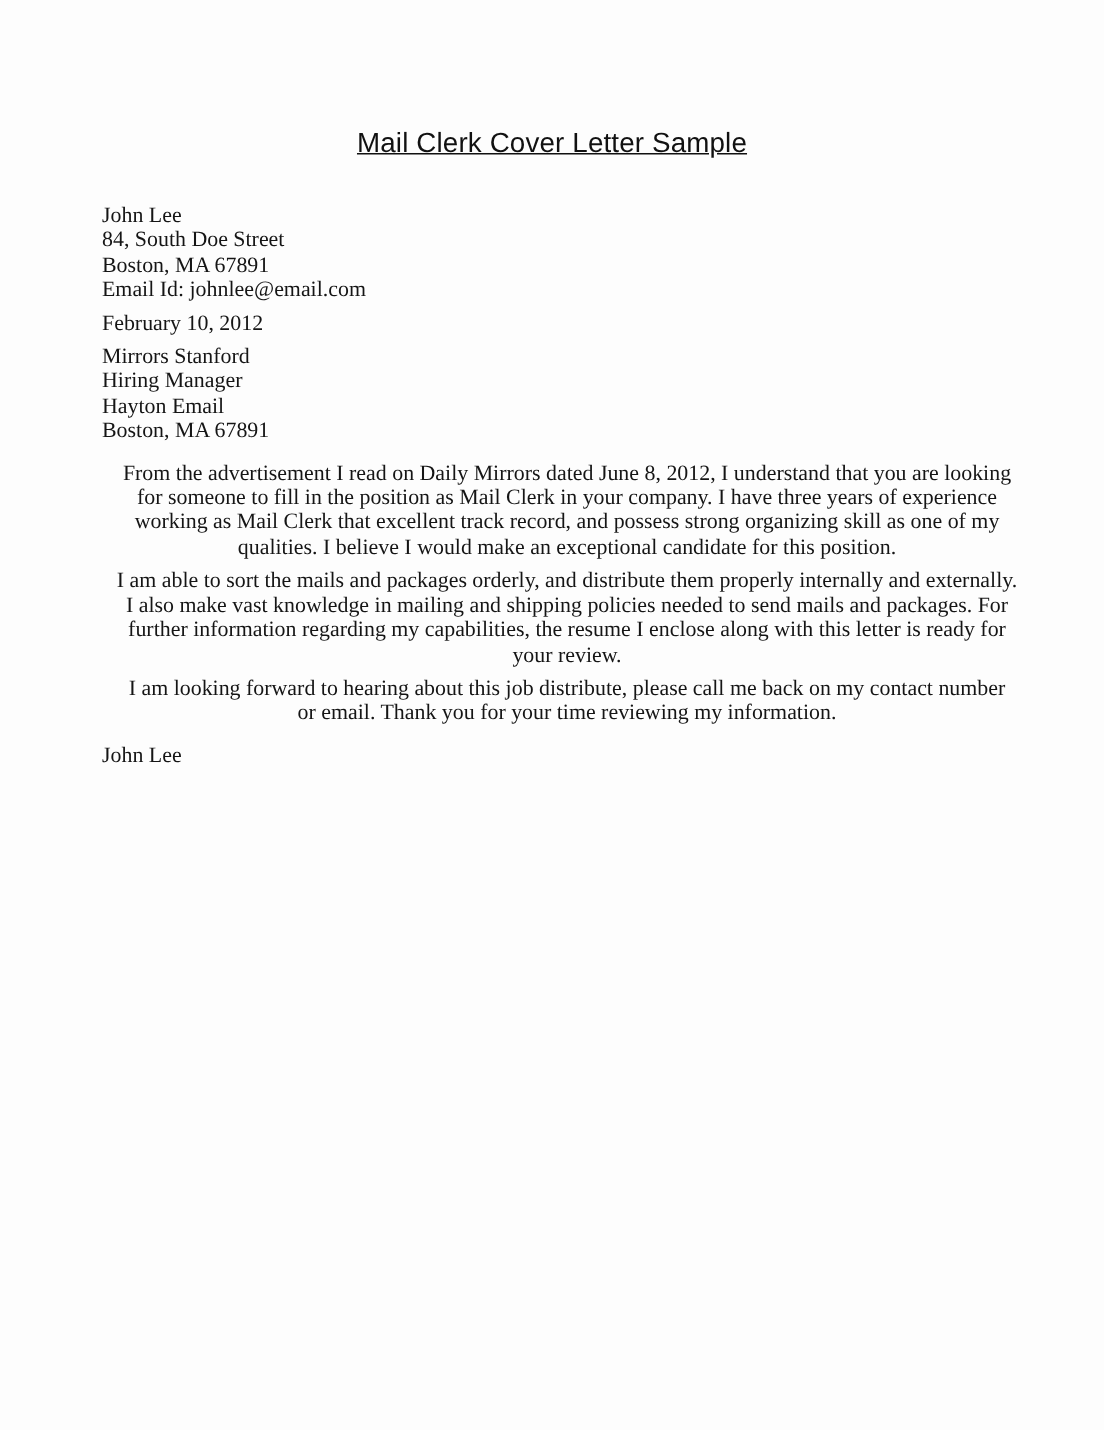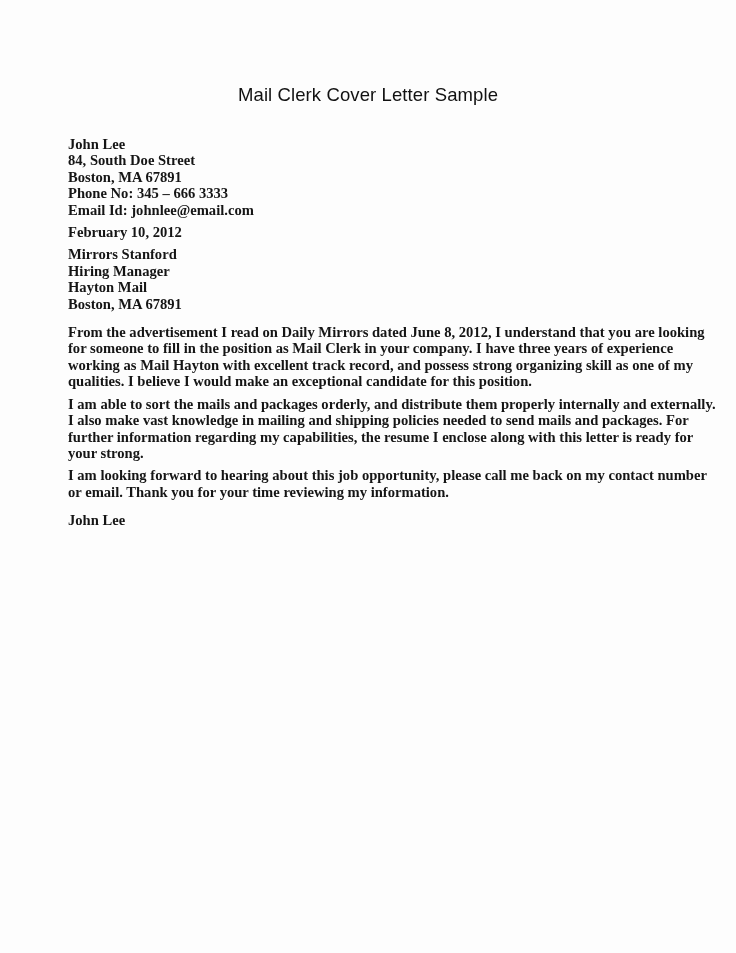--- a/index.html
+++ b/index.html
@@ -24,78 +24,78 @@
     .title {
       position: absolute;
       top: 84px;
       left: 0;
       width: 736px;
       text-align: center;
       font-family: "Liberation Sans", sans-serif;
       font-size: 18.5px;
       color: #111;
       letter-spacing: 0.1px;
+      text-decoration: underline;
     }
     .body-text {
       position: absolute;
       left: 68px;
       top: 136px;
       width: 620px;
       font-family: "Liberation Serif", serif;
       font-size: 14.6px;
       line-height: 16.4px;
       color: #151515;
     }
     .block { margin: 0; }
-    .line { display: block; white-space: nowrap; font-weight: bold; }
+    .line { display: block; white-space: nowrap; }
     .gap { height: 6px; }
     .para { display: block; white-space: normal; }
-    .para .line { white-space: nowrap; }
+    .para .line { white-space: nowrap; text-align: center; }
   </style>
 </head>
 <body>
 
 <div class="page">
   <div class="title">Mail Clerk Cover Letter Sample</div>
 
   <div class="body-text">
     <div class="block">
       <span class="line">John Lee</span>
       <span class="line">84, South Doe Street</span>
       <span class="line">Boston, MA 67891</span>
-      <span class="line">Phone No: 345 – 666 3333</span>
       <span class="line">Email Id: johnlee@email.com</span>
     </div>
     <div class="gap"></div>
     <span class="line">February 10, 2012</span>
     <div class="gap"></div>
     <div class="block">
       <span class="line">Mirrors Stanford</span>
       <span class="line">Hiring Manager</span>
-      <span class="line">Hayton Mail</span>
+      <span class="line">Hayton Email</span>
       <span class="line">Boston, MA 67891</span>
     </div>
     <div class="gap"></div>
     <div class="gap"></div>
 
     <div class="para">
       <span class="line">From the advertisement I read on Daily Mirrors dated June 8, 2012, I understand that you are looking</span>
       <span class="line">for someone to fill in the position as Mail Clerk in your company. I have three years of experience</span>
-      <span class="line">working as Mail Hayton with excellent track record, and possess strong organizing skill as one of my</span>
+      <span class="line">working as Mail Clerk that excellent track record, and possess strong organizing skill as one of my</span>
       <span class="line">qualities. I believe I would make an exceptional candidate for this position.</span>
     </div>
     <div class="gap"></div>
     <div class="para">
       <span class="line">I am able to sort the mails and packages orderly, and distribute them properly internally and externally.</span>
       <span class="line">I also make vast knowledge in mailing and shipping policies needed to send mails and packages. For</span>
       <span class="line">further information regarding my capabilities, the resume I enclose along with this letter is ready for</span>
-      <span class="line">your strong.</span>
+      <span class="line">your review.</span>
     </div>
     <div class="gap"></div>
     <div class="para">
-      <span class="line">I am looking forward to hearing about this job opportunity, please call me back on my contact number</span>
+      <span class="line">I am looking forward to hearing about this job distribute, please call me back on my contact number</span>
       <span class="line">or email. Thank you for your time reviewing my information.</span>
     </div>
     <div class="gap"></div>
     <div class="gap"></div>
     <span class="line">John Lee</span>
   </div>
 </div>
 
 </body></html>

